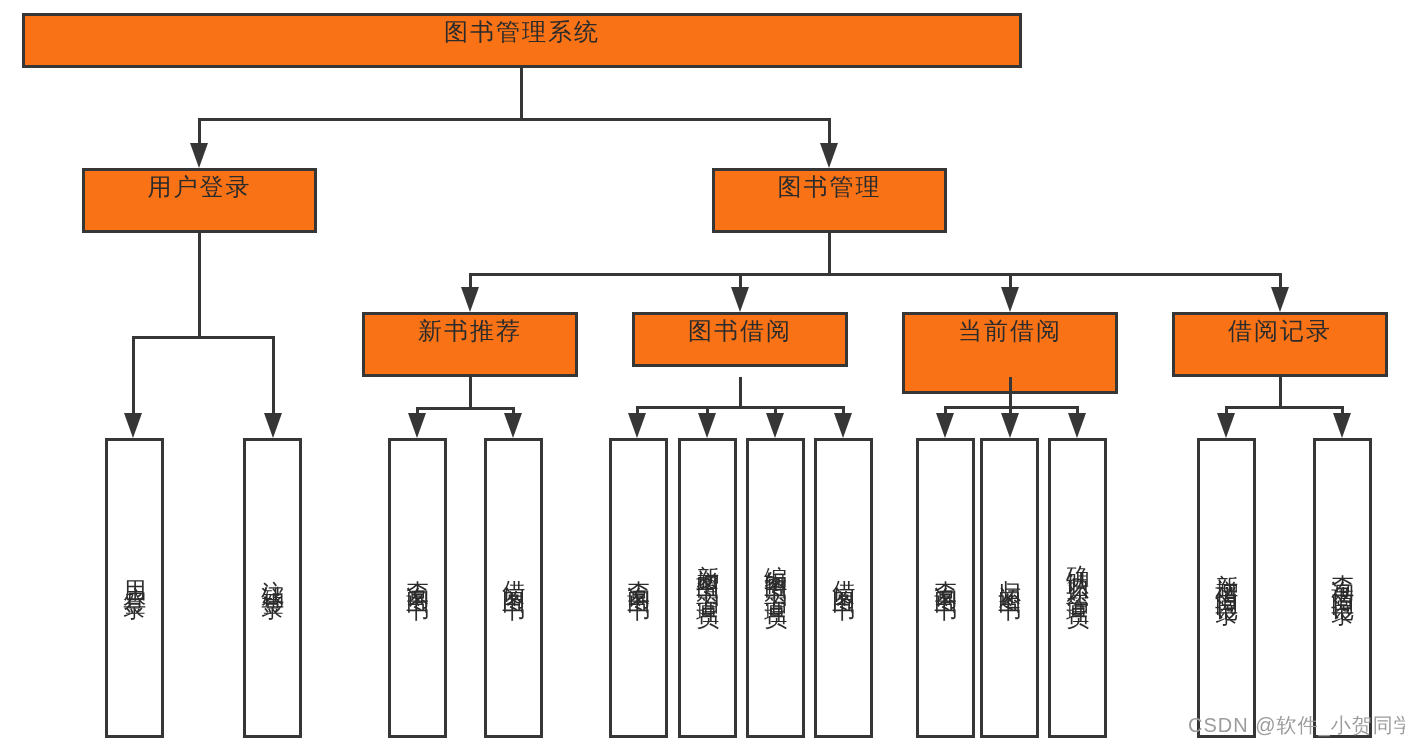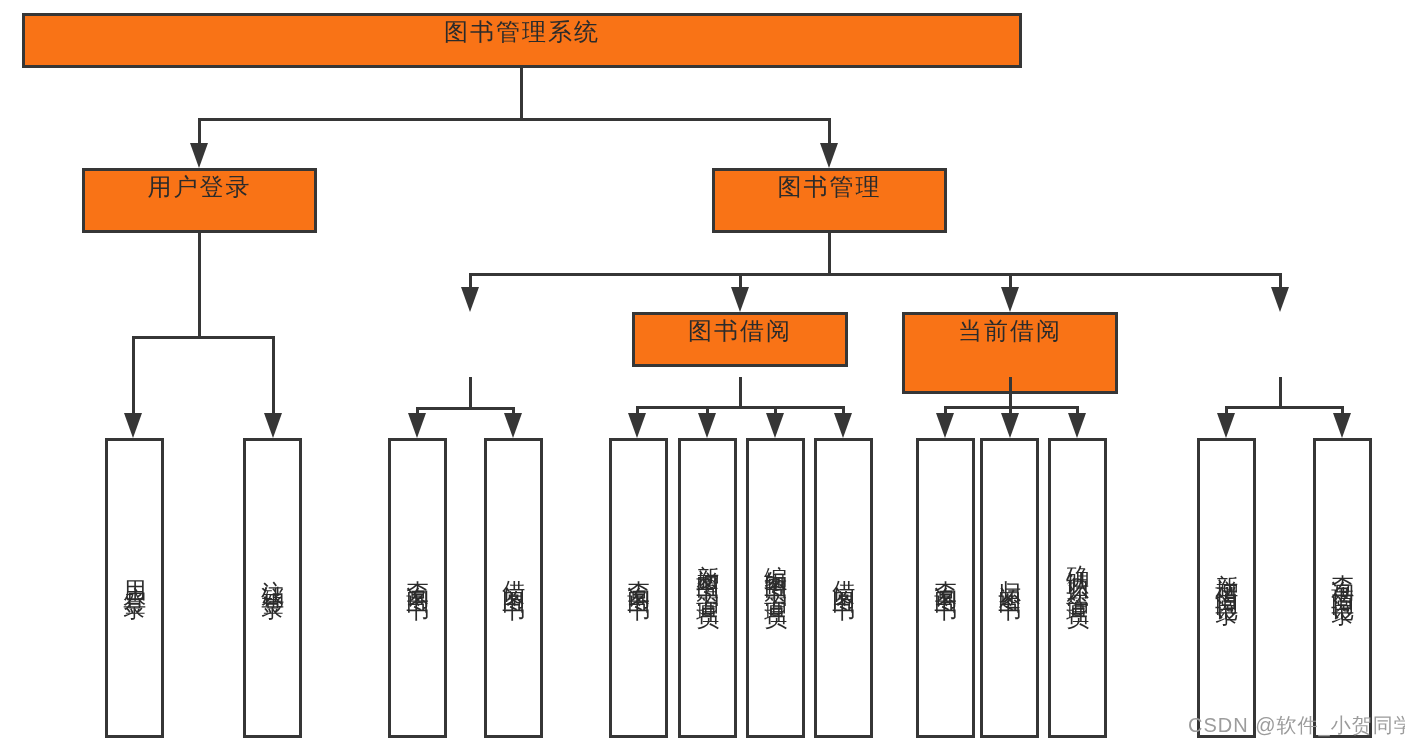--- a/index.html
+++ b/index.html
@@ -115,25 +115,31 @@
   <div class="hline" style="left:469px; top:273px; width:813px;"></div>
   <div class="vline" style="left:469px; top:273px; height:15px;"></div>
   <div class="arrow-down" style="left:461px; top:287px;"></div>
   <div class="vline" style="left:739px; top:273px; height:15px;"></div>
   <div class="arrow-down" style="left:731px; top:287px;"></div>
   <div class="vline" style="left:1009px; top:273px; height:15px;"></div>
   <div class="arrow-down" style="left:1001px; top:287px;"></div>
   <div class="vline" style="left:1279px; top:273px; height:15px;"></div>
   <div class="arrow-down" style="left:1271px; top:287px;"></div>
 
+  <div class="node" style="left:362px; top:312px; width:216px; height:65px;">
+    <span>新书推荐</span>
+  </div>
   <div class="node" style="left:632px; top:312px; width:216px; height:55px;">
     <span>图书借阅</span>
   </div>
   <div class="node" style="left:902px; top:312px; width:216px; height:82px;">
     <span>当前借阅</span>
+  </div>
+  <div class="node" style="left:1172px; top:312px; width:216px; height:65px;">
+    <span>借阅记录</span>
   </div>
 
   <div class="vline" style="left:469px; top:377px; height:30px;"></div>
   <div class="hline" style="left:416px; top:407px; width:99px;"></div>
   <div class="vline" style="left:416px; top:407px; height:7px;"></div>
   <div class="arrow-down" style="left:408px; top:413px;"></div>
   <div class="vline" style="left:512px; top:407px; height:7px;"></div>
   <div class="arrow-down" style="left:504px; top:413px;"></div>
 
   <div class="vline" style="left:739px; top:377px; height:29px;"></div>

